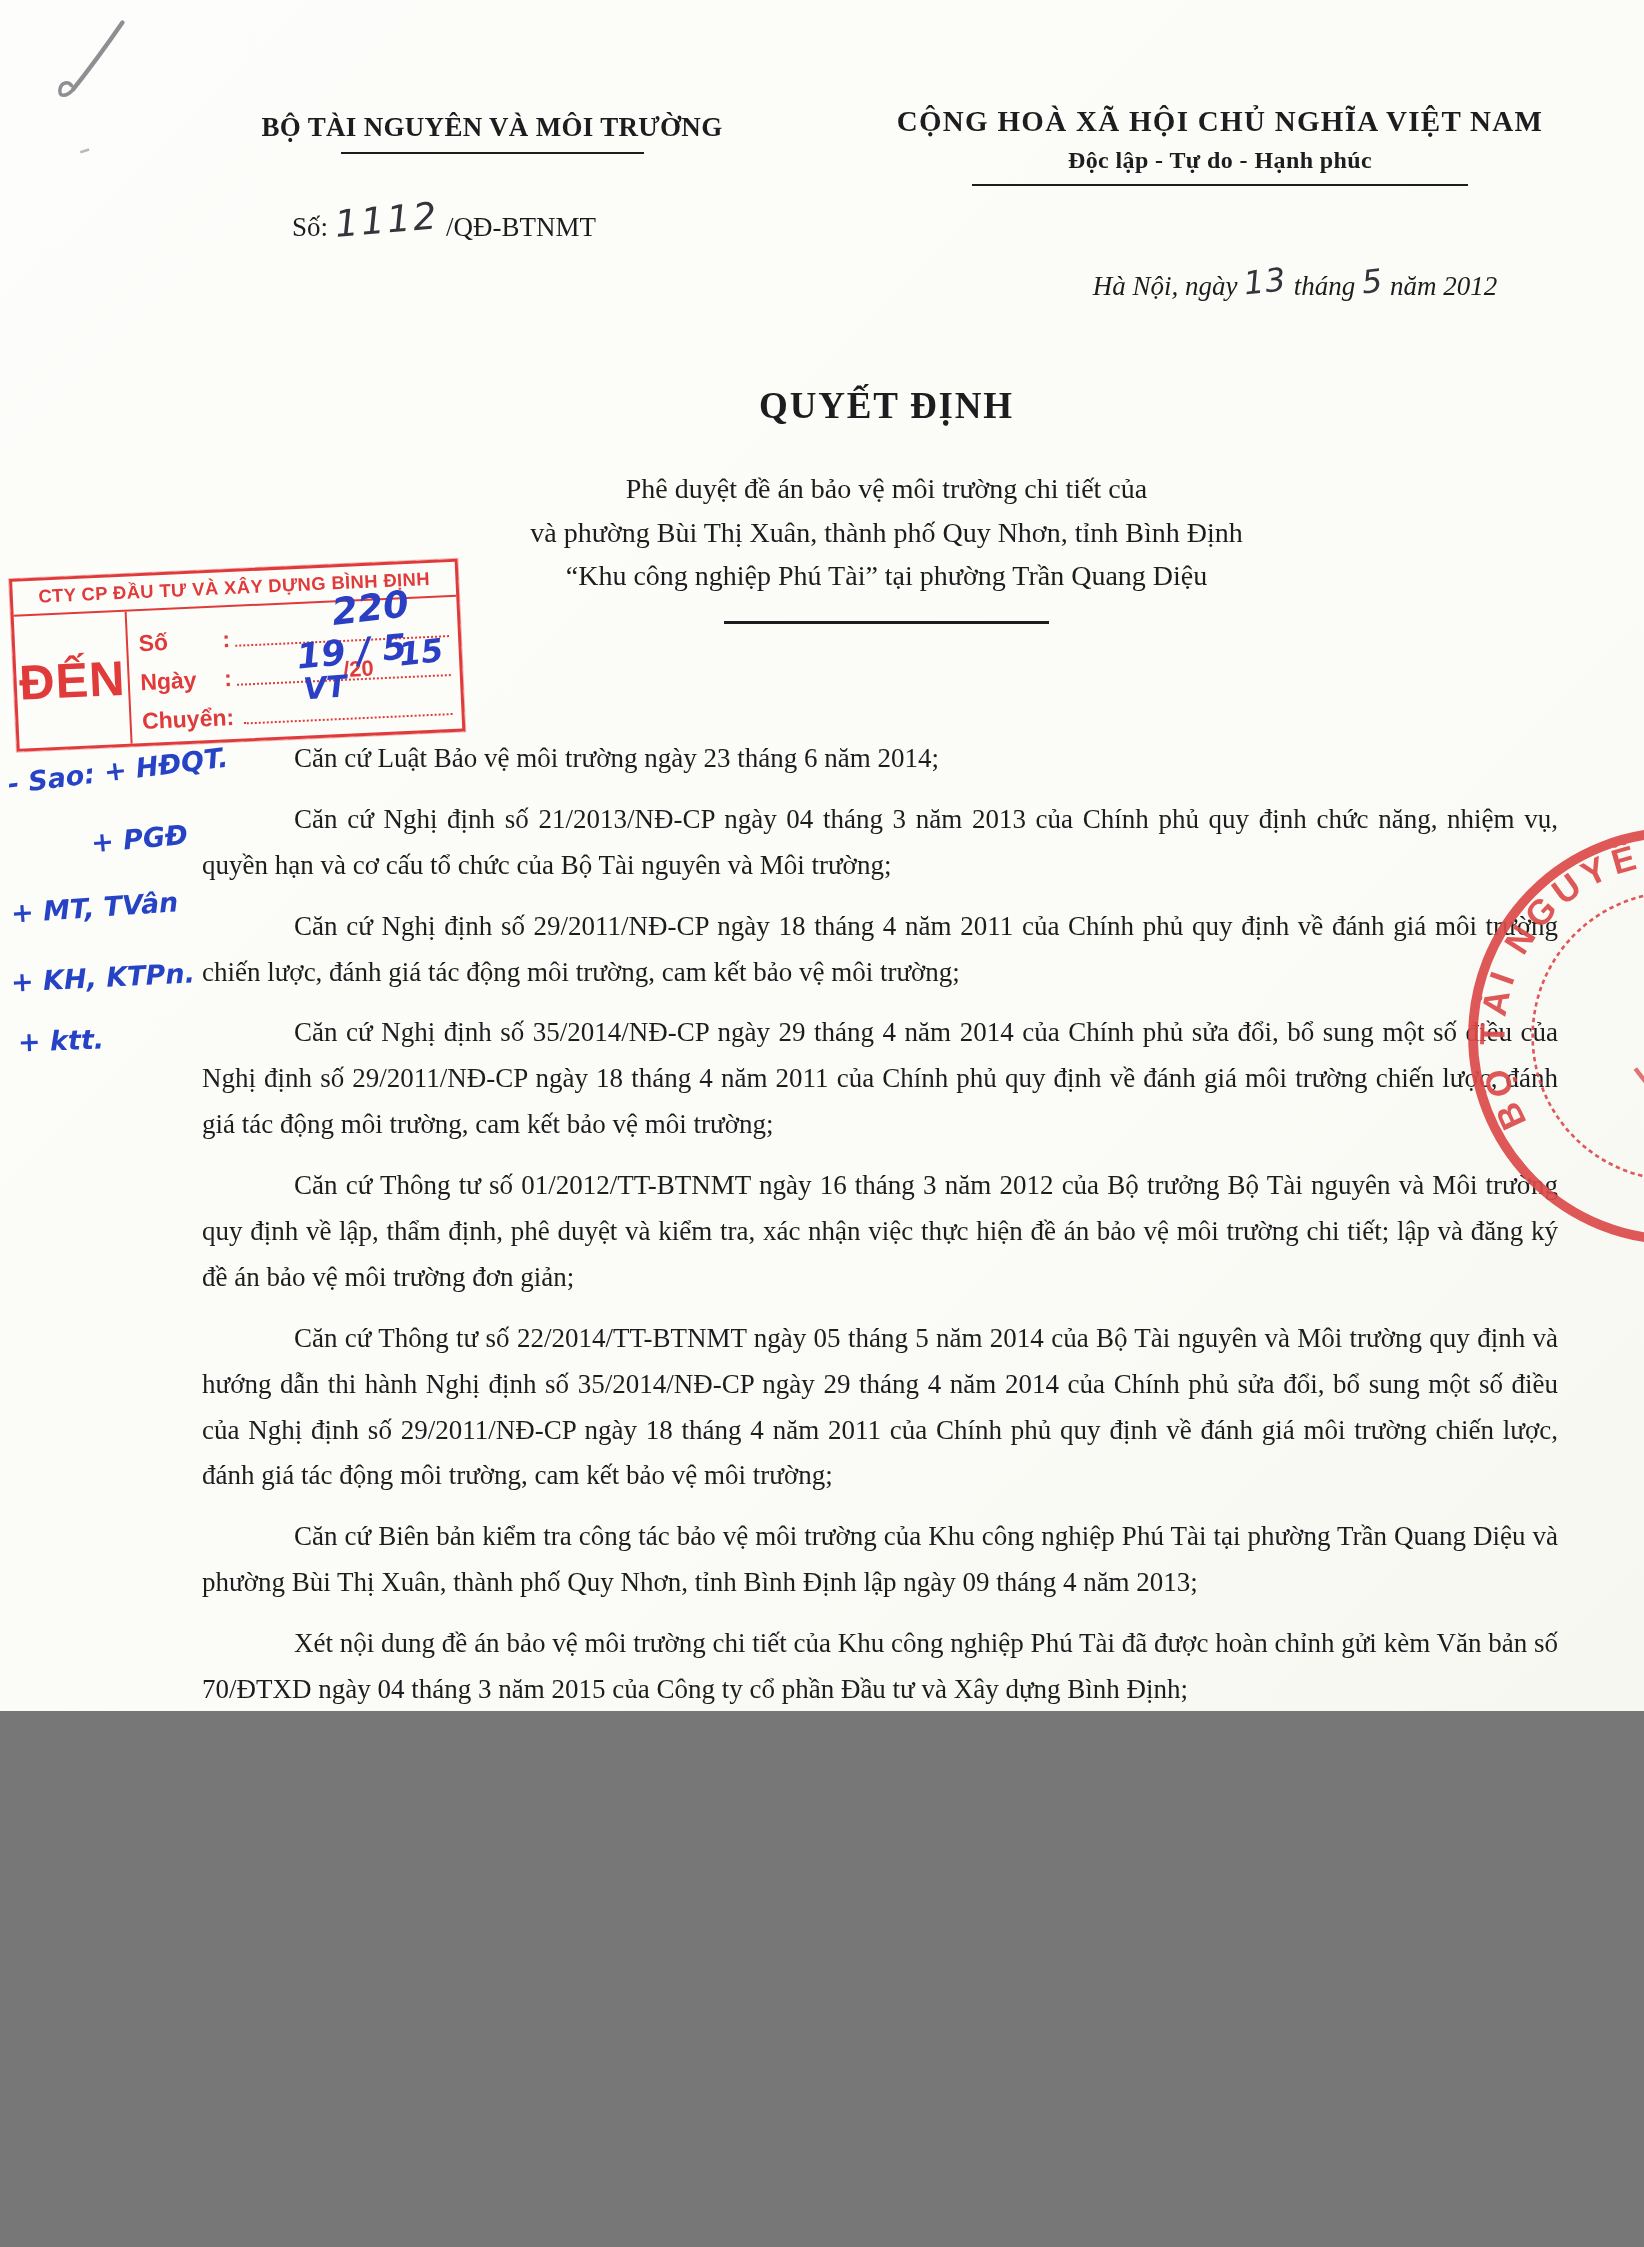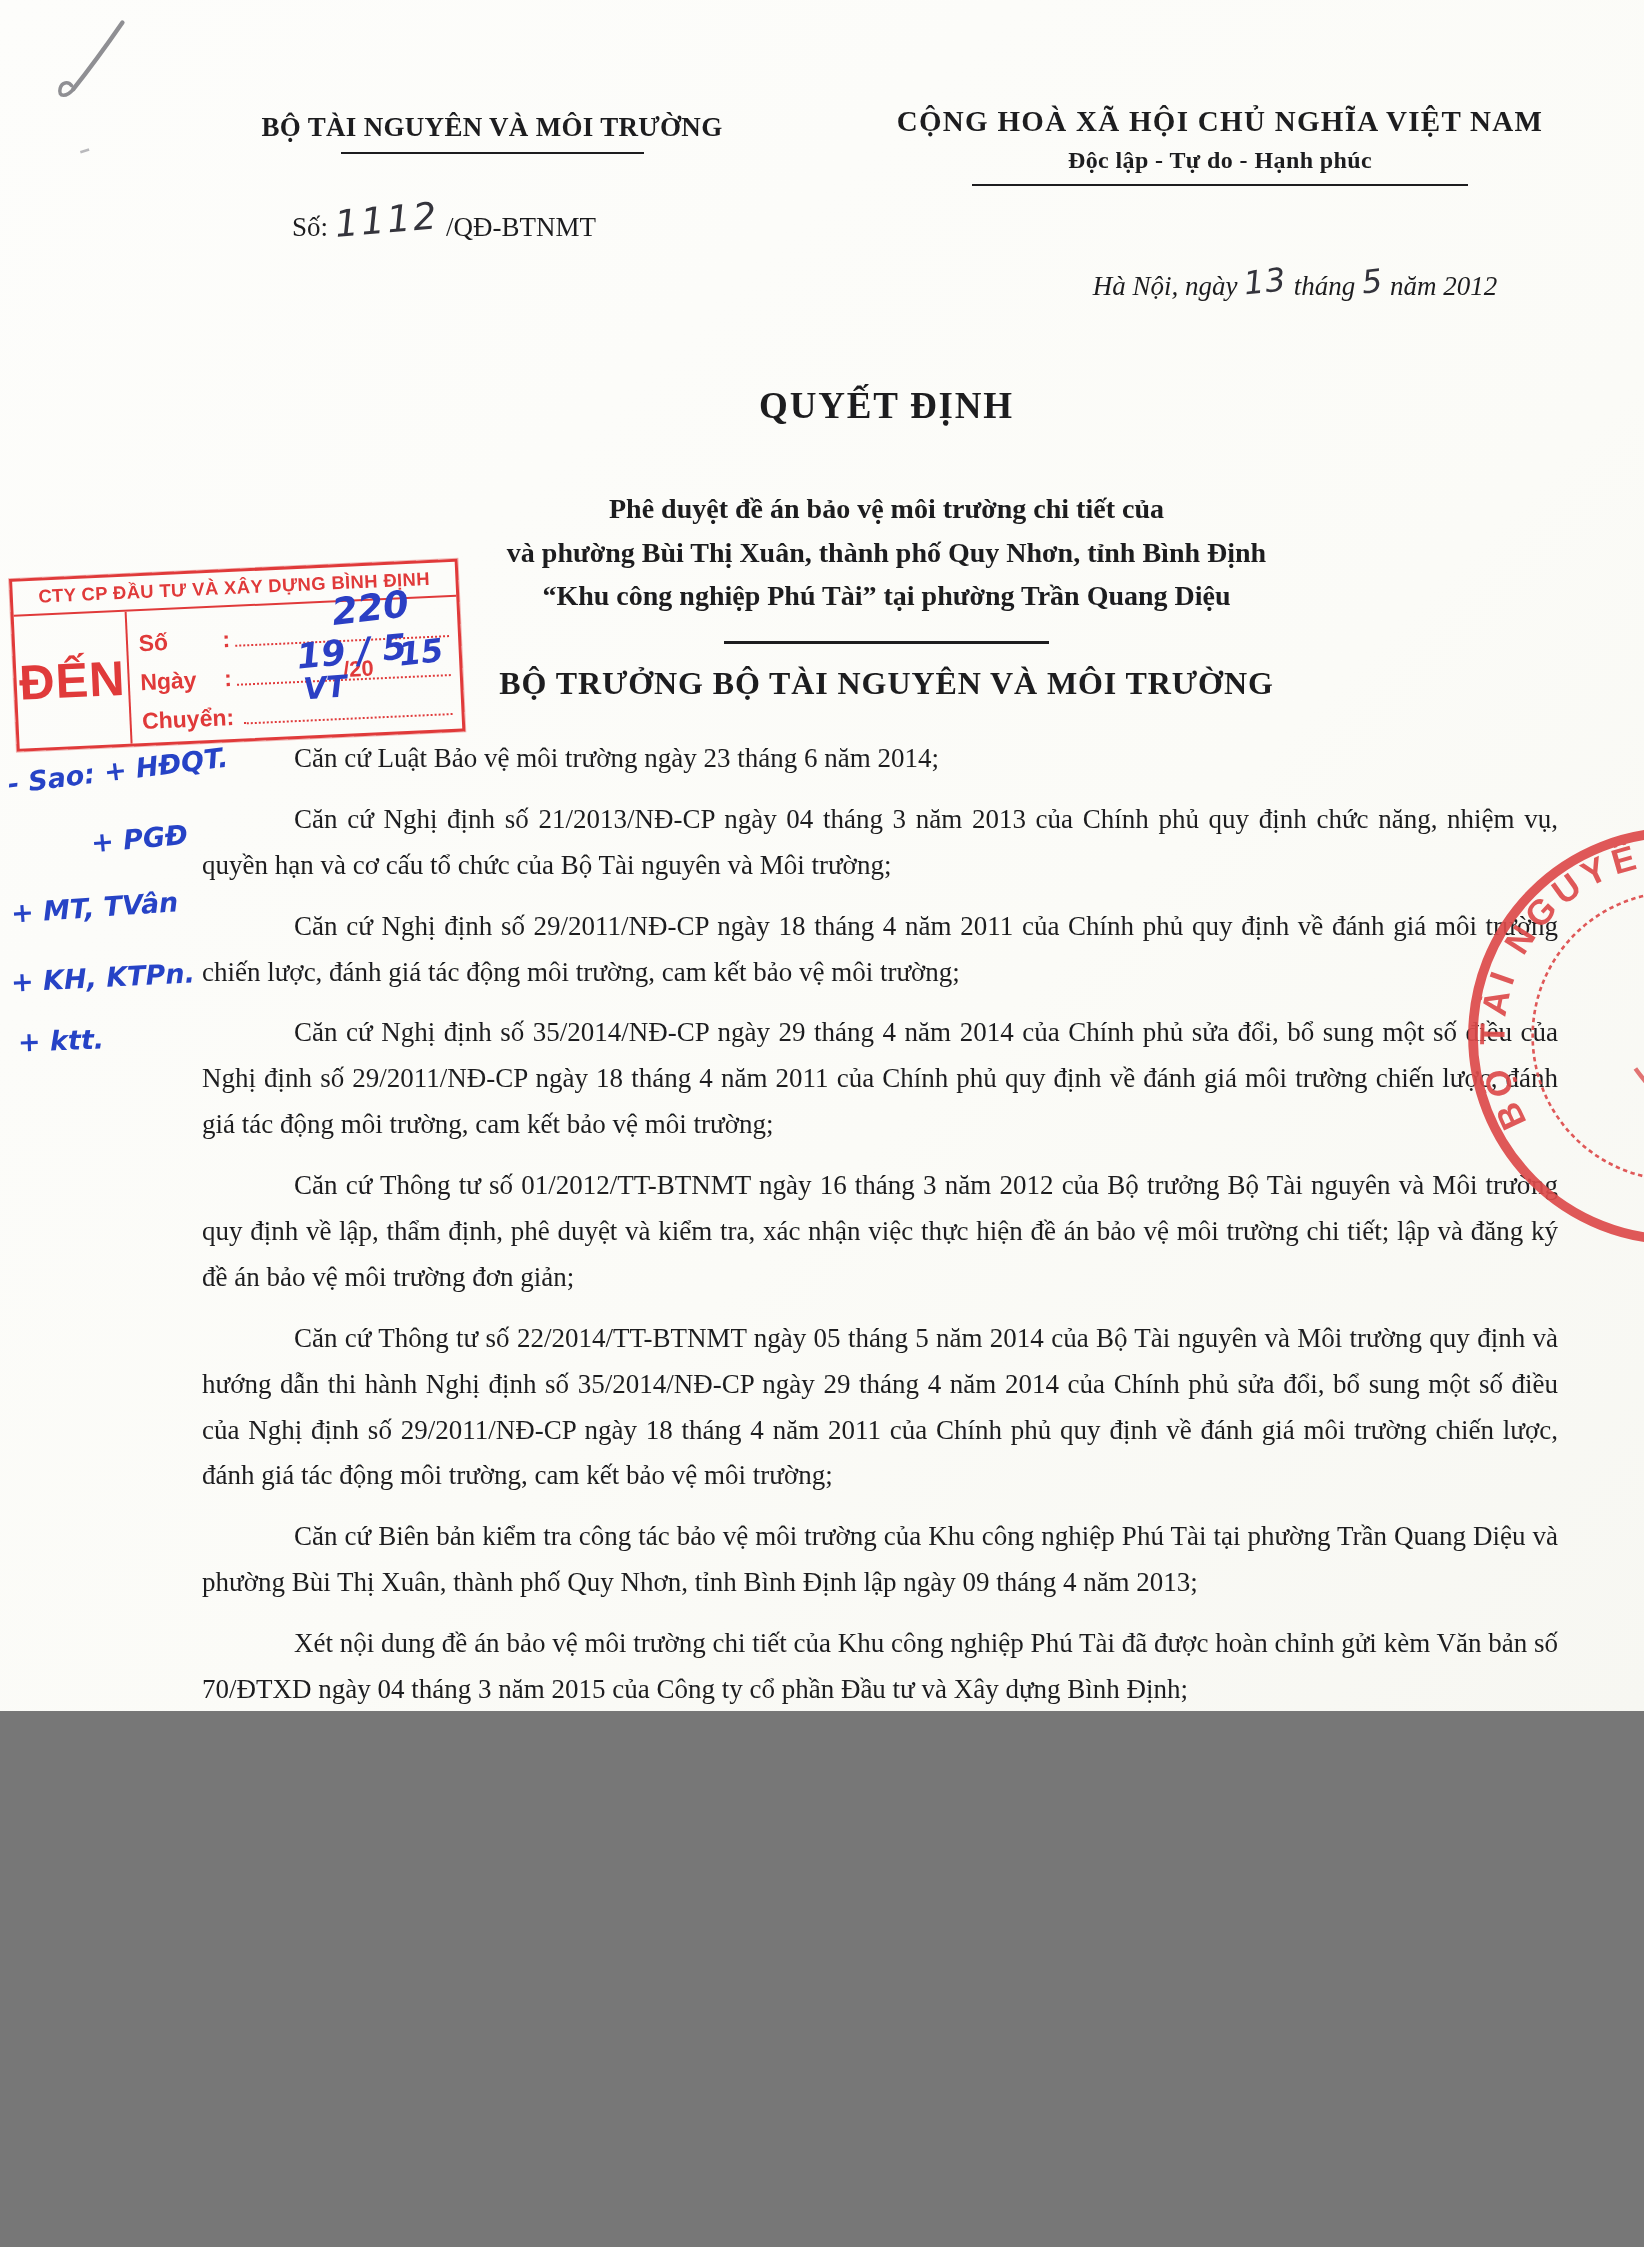--- a/index.html
+++ b/index.html
@@ -21,21 +21,21 @@
   .header-right { position:absolute; left:834px; top:105px; width:772px; text-align:center; }
   .country { font-weight:bold; font-size:29px; letter-spacing:1.3px; }
   .motto { font-weight:bold; font-size:24px; margin-top:9px; letter-spacing:0.4px; }
   .motto-underline { width:496px; height:2.6px; background:#1d1d1f; margin:9.7px auto 0; }
   .date-line { position:absolute; left:1001px; top:265px; width:588px; text-align:center;
     font-style:italic; font-size:27px; white-space:nowrap; }
   .date-hand { font-size:32px; letter-spacing:0.9px; transform:rotate(-6deg) translateY(-2.6px); }
   
   .title-block { position:absolute; left:202px; top:384px; width:1369px; text-align:center; }
   .doc-title { font-size:37px; font-weight:bold; letter-spacing:1.8px; }
-  .subtitle { margin-top:60px; font-weight:bold; font-size:28px; line-height:1.56; }
+  .subtitle { margin-top:40px; font-weight:normal; font-size:28px; line-height:1.56; }
   .subtitle-divider { width:325px; height:2.6px; background:#1d1d1f; margin:23px auto 0; }
   .issuer { margin-top:21px; font-weight:bold; font-size:32px; letter-spacing:0.9px; white-space:nowrap; }
   
   .body-text { position:absolute; left:202px; top:736px; width:1356px; }
   .body-text p { font-size:27px; line-height:1.7; text-align:justify; text-indent:92px; margin:0 0 15px 0; }
   
   .arrival-stamp {
     position:absolute; left:8.8px; top:579px; width:443px; z-index:6;
     transform:rotate(-2.6deg); transform-origin:left top;
     border:3.5px solid #e03a3a; color:#e03a3a; box-shadow:0 0 0 0.9px rgba(224,58,58,.35);
@@ -106,21 +106,20 @@
   </div>
 
   <div class="title-block">
     <div class="doc-title">QUYẾT ĐỊNH</div>
     <div class="subtitle">
       <div>Phê duyệt đề án bảo vệ môi trường chi tiết của</div>
       <div>và phường Bùi Thị Xuân, thành phố Quy Nhơn, tỉnh Bình Định</div>
       <div>“Khu công nghiệp Phú Tài” tại phường Trần Quang Diệu</div>
     </div>
     <div class="subtitle-divider"></div>
-    <div class="issuer">BỘ TRƯỞNG BỘ TÀI NGUYÊN VÀ MÔI TRƯỜNG</div>
   </div>
 
   <div class="arrival-stamp">
     <div class="stamp-header">CTY CP ĐẦU TƯ VÀ XÂY DỰNG BÌNH ĐỊNH</div>
     <div class="stamp-body">
       <div class="stamp-den">ĐẾN</div>
       <div class="stamp-rows">
         <div class="stamp-row">
           <span class="label">Số</span>
           <span class="colon">:</span>

